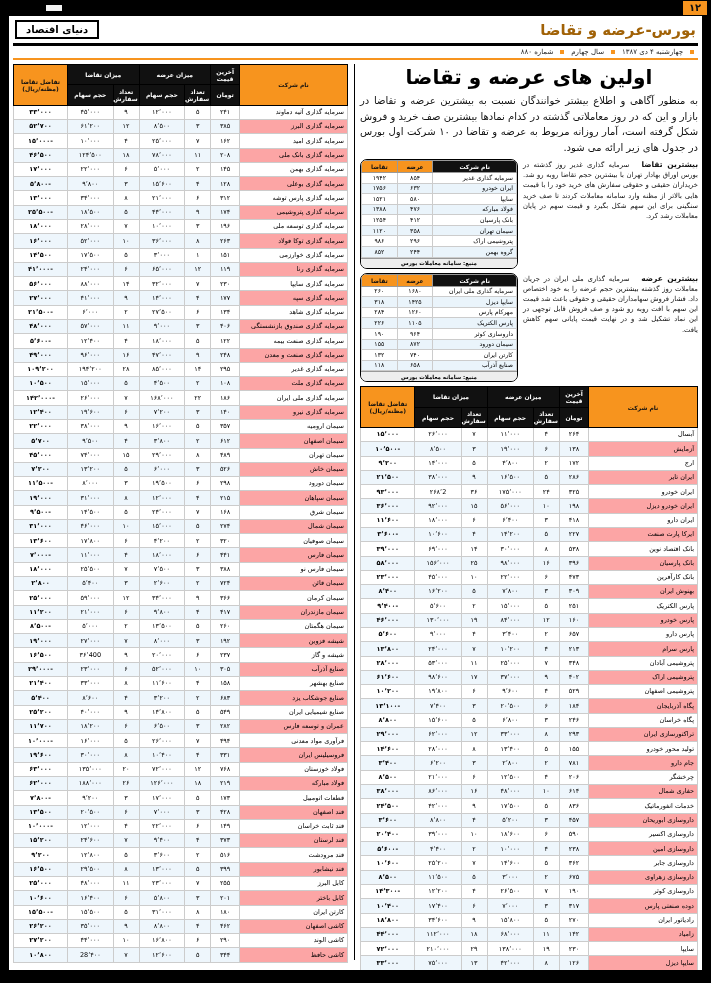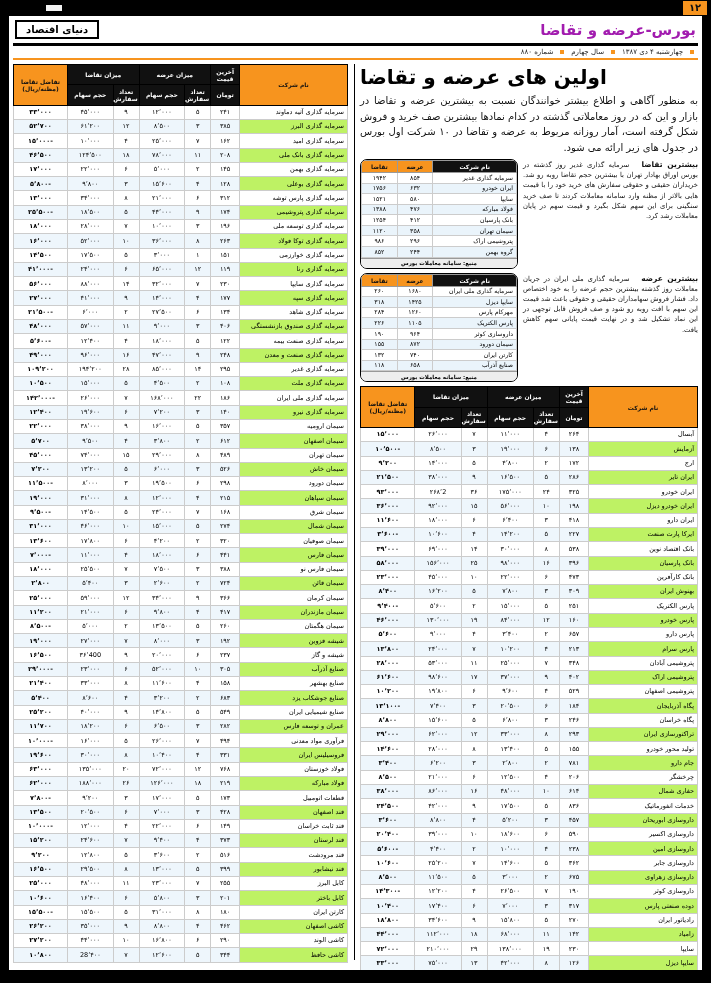--- a/index.html
+++ b/index.html
@@ -11,32 +11,32 @@
   .page-num { position:absolute; top:1px; right:4px; width:24px; height:14px;
               background:#F7941E; color:#111; font-weight:bold; font-size:10px;
               text-align:center; line-height:14px; }
   .reg-mark { position:absolute; top:5px; left:46px; width:16px; height:6px; background:#f2f2f2; }
 
   .paper { width:100%; height:100%; background:#fff; direction:rtl; overflow:hidden;
            padding:2px 4px; }
 
   .masthead { display:flex; justify-content:space-between; align-items:center;
               border-bottom:3px solid #000; padding:2px 2px 4px 2px; height:28px; }
-  .section-title { font-size:15px; font-weight:bold; color:#a21caf; letter-spacing:0.5px;text-align:right; }
+  .section-title { font-size:15px; font-weight:bold; color:#a16207; letter-spacing:0.5px;text-align:right; }
   .logo-box { border:2px solid #000; padding:2px 9px; font-weight:bold; font-size:10px; }
 
   .dateline { display:flex; align-items:center; gap:7px; font-size:7px; color:#222;
               padding:3px 4px; border-bottom:2.5px solid #F7941E; height:14px; }
   .dot { width:4px; height:4px; background:#F7941E; display:inline-block; }
 
   .body { display:flex; gap:6px; padding-top:4px; height:calc(100% - 50px); }
   .col-right { flex:0 0 344px; border-left:1px solid #000; padding-left:5px; }
   .col-left  { flex:1 1 auto; }
 
-  h1.art-title { font-size:20px; font-weight:bold; text-align:left; margin:1px 0 4px; }
+  h1.art-title { font-size:20px; font-weight:bold; text-align:center; margin:1px 0 4px; }
   p.intro { font-size:10px; line-height:1.55; text-align:justify; margin-bottom:4px; color:#111; }
 
   .block { display:flex; gap:5px; margin:2px 0 4px; }
   .blurb { flex:1 1 auto; font-size:6.8px; line-height:1.5; text-align:justify; color:#111; }
   .blurb b { font-size:7.5px;margin-left:8px; }
   .mini-box { flex:0 0 158px; border:1.5px solid #000; border-radius:7px; overflow:hidden; }
   table.mini { width:100%; border-collapse:collapse; font-size:6.2px; }
   table.mini th { font-size:6px; font-weight:bold; padding:2px 1px; border:1px solid #999; }
   table.mini th.black { background:#111; color:#fff; }
   table.mini th.orange { background:#F7941E; color:#111; }
@@ -47,21 +47,21 @@
             border-top:1px solid #999; }
 
   table.grid { width:100%; border-collapse:collapse; table-layout:fixed; }
   table.grid th { background:#111; color:#fff; font-weight:bold; font-size:6px;
                   padding:2.5px 1px; border:1px solid #000; line-height:1.2; }
   table.grid th.orange { background:#F7941E; color:#111; }
   table.grid td { border:1px solid #ccc; font-size:6.5px; text-align:center;
                   padding:3.4px 1px; line-height:1; white-space:nowrap; overflow:hidden; }
   table.grid td.name { text-align:right; padding-right:3px; }
   table.grid tr.alt td { background:#eef6fc; }
-  table.grid tr.alt td.name { background:#bef264; }
+  table.grid tr.alt td.name { background:#fca5a5; }
   table.grid td.num:last-child, table.grid tr td:nth-child(7) { font-weight:bold; }
 
   col.c-name { width:104px; } col.c-price { width:28px; } col.c-ord { width:25px; }
   col.c-vol { width:44px; } col.c-diff { width:52px; }
   col.m-name { width:84px; } col.m-num { width:36px; }
 </style>
 </head>
 <body>
 
 <div class="frame">

